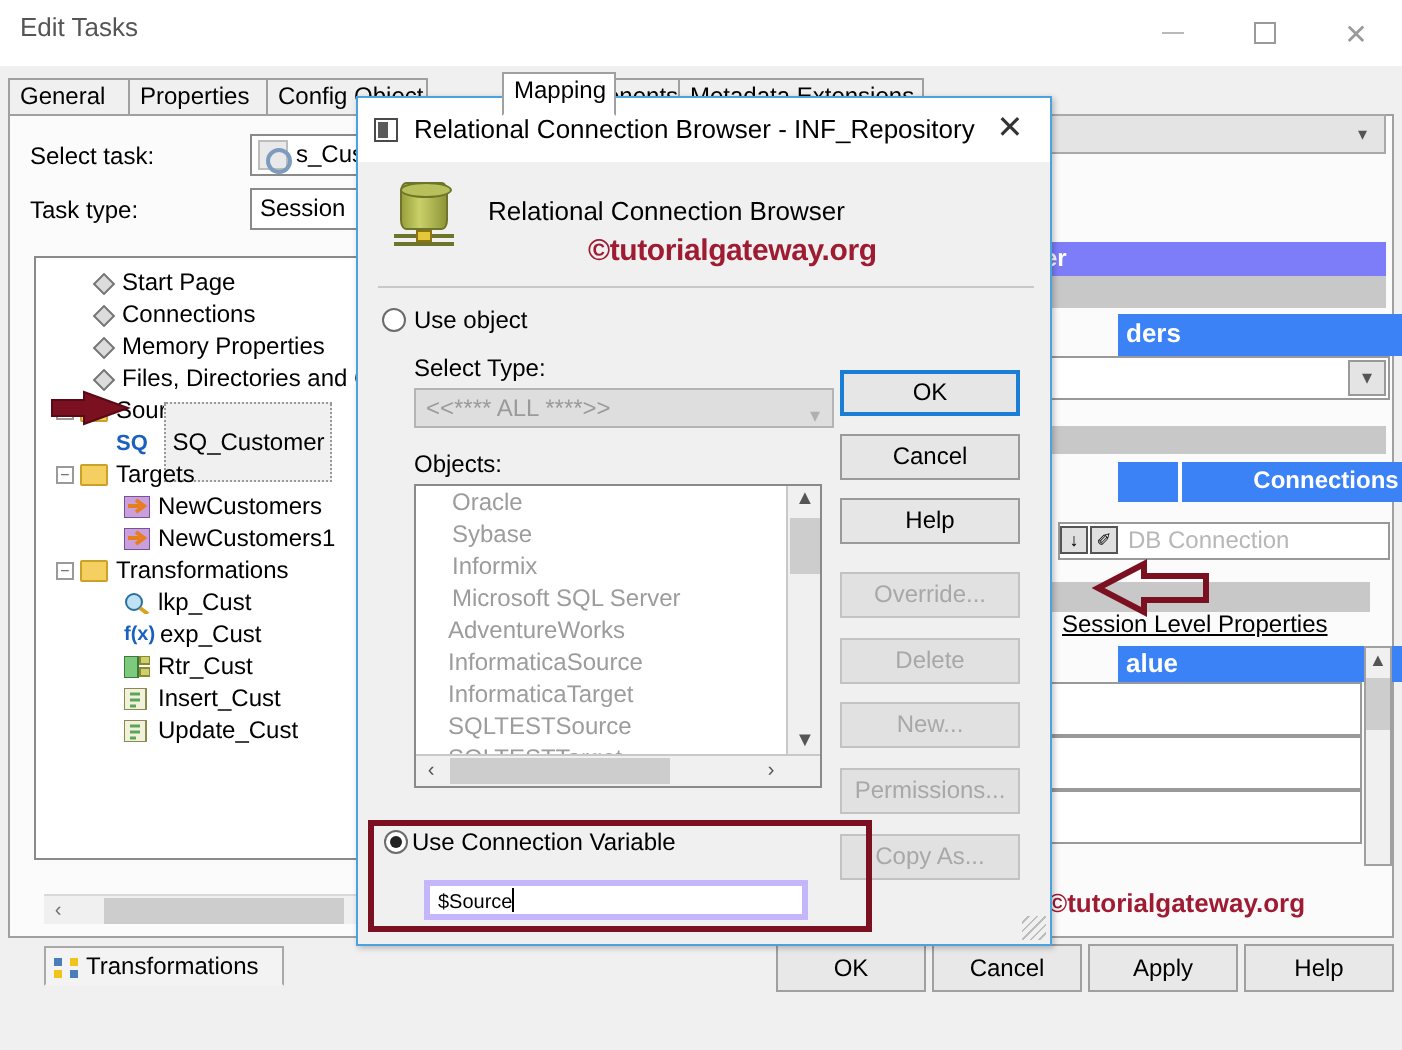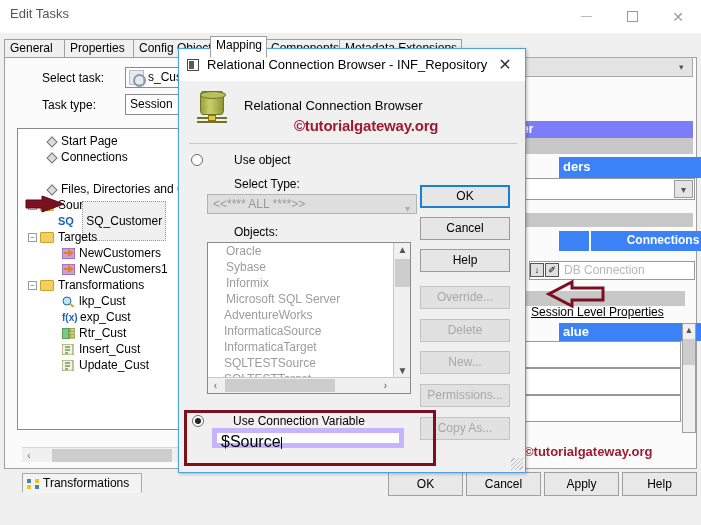--- a/index.html
+++ b/index.html
@@ -39,30 +39,30 @@
   
   .tabstrip {
     position:absolute; left:4px; top:3px; width:693px; height:22px;
   }
   .tab {
     position:absolute; top:3px; height:19px;
     background:#f0f0f0; border:1px solid #a0a0a0; border-bottom:none;
     font-size:12px; padding:1px 5px 0 5px; color:#000; white-space:nowrap;
   }
   .tab.active {
-    top:0; height:22px; background:#fff; border-bottom:1px solid #fff; z-index:5;
+    top:0; height:22px; background:#fff; border-bottom:1px solid #fff; z-index:5;margin-left:41px;
   }
 
   .tabpage {
     position:absolute; left:4px; top:24px; width:693px; height:412px;
     background:#fbfbfb; border:1px solid #a0a0a0;
   }
 
   
-  .lbl { position:absolute; font-size:12px; color:#000;margin-left:27px; }
+  .lbl { position:absolute; font-size:12px; color:#000; }
   .tbox {
     position:absolute; background:#fff; border:1px solid #8a8a8a;
     font-size:12px; padding:2px 4px; line-height:15px; color:#000; overflow:hidden;
     white-space:nowrap;
   }
 
   .gearicon {
     position:absolute; width:15px; height:15px;
     background:#e9e9e9; border:1px solid #bdbdbd;
   }
@@ -210,22 +210,22 @@
     font-size:12px; line-height:21px; text-align:center; color:#000;
   }
   .btn.primary { border:2px solid #1a7fd4; background:#e6e6e6; line-height:19px; }
   .btn.dis { color:#a8a8a8; background:#e1e1e1; border-color:#c2c2c2;text-align:center; }
 
   .redbox {
     position:absolute; left:184px; top:410px; width:252px; height:56px;
     border:3px solid #7b1020; background:transparent;
   }
   .varinput {
-    position:absolute; left:212px; top:428px; width:192px; height:20px;
-    background:#fff; border:5px solid #c4b5fd; font-size:16px; line-height:18px; padding-left:4px;
+    position:absolute; left:212px; top:440px; width:192px; height:20px;
+    background:#fff; border:3px solid #c4b5fd; font-size:10px; line-height:18px; padding-left:4px;
   }
   .caret { display:inline-block; width:1px; height:12px; background:#000; vertical-align:-2px; }
 
   .grip { position:absolute; right:2px; bottom:2px; width:12px; height:12px;
     background: repeating-linear-gradient(135deg, transparent 0 2px, #bdbdbd 2px 3px); }
 
   
   .arrow-left { position:absolute; }
   .arrow-left svg { display:block; }
 
@@ -281,20 +281,23 @@
         <span>Session</span>
       </div>
 
       <div class="treebox" style="left:12px; top:70px; width:500px; height:302px;">
 
         <div class="tree-row" style="left:30px; top:4px;">
           <span class="diamond"></span><span>Start Page</span>
         </div>
         <div class="tree-row" style="left:30px; top:20px;">
           <span class="diamond"></span><span>Connections</span>
+        </div>
+        <div class="tree-row" style="left:30px; top:36px;">
+          <span class="diamond"></span><span>Memory Properties</span>
         </div>
         <div class="tree-row" style="left:30px; top:52px;">
           <span class="diamond"></span><span>Files, Directories and Commands</span>
         </div>
 
         <div class="tree-row" style="left:10px; top:68px;">
           <span class="expander">−</span><span class="folder"></span><span>Sources</span>
         </div>
         <div class="tree-row" style="left:40px; top:84px;">
           <span style="color:#1b5fbf;font-weight:bold;font-size:11px;">SQ</span>

